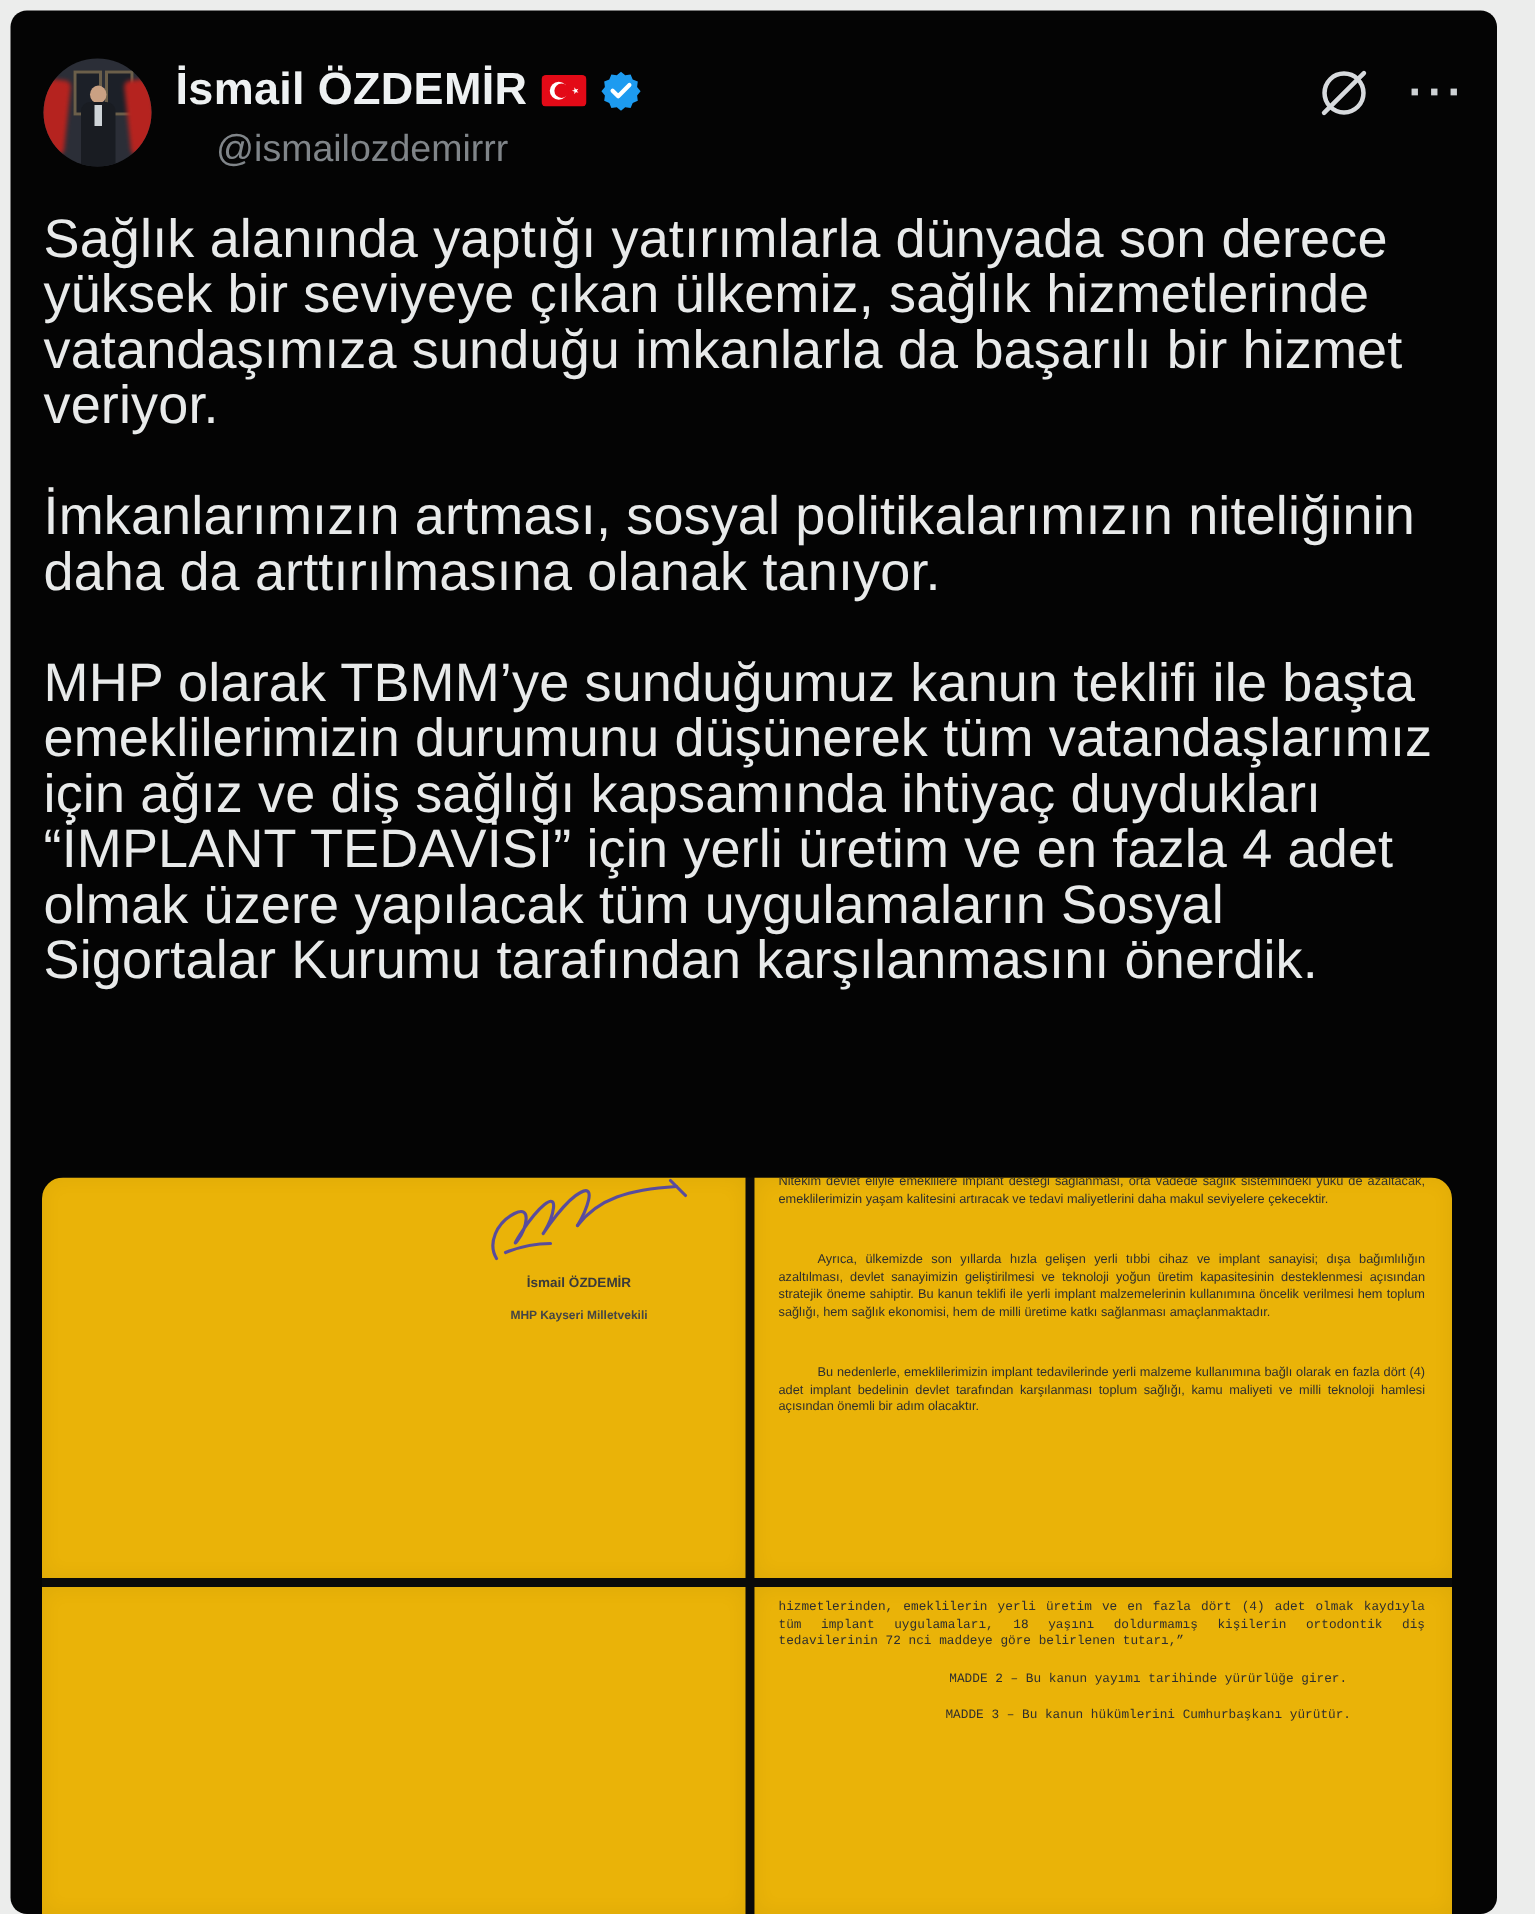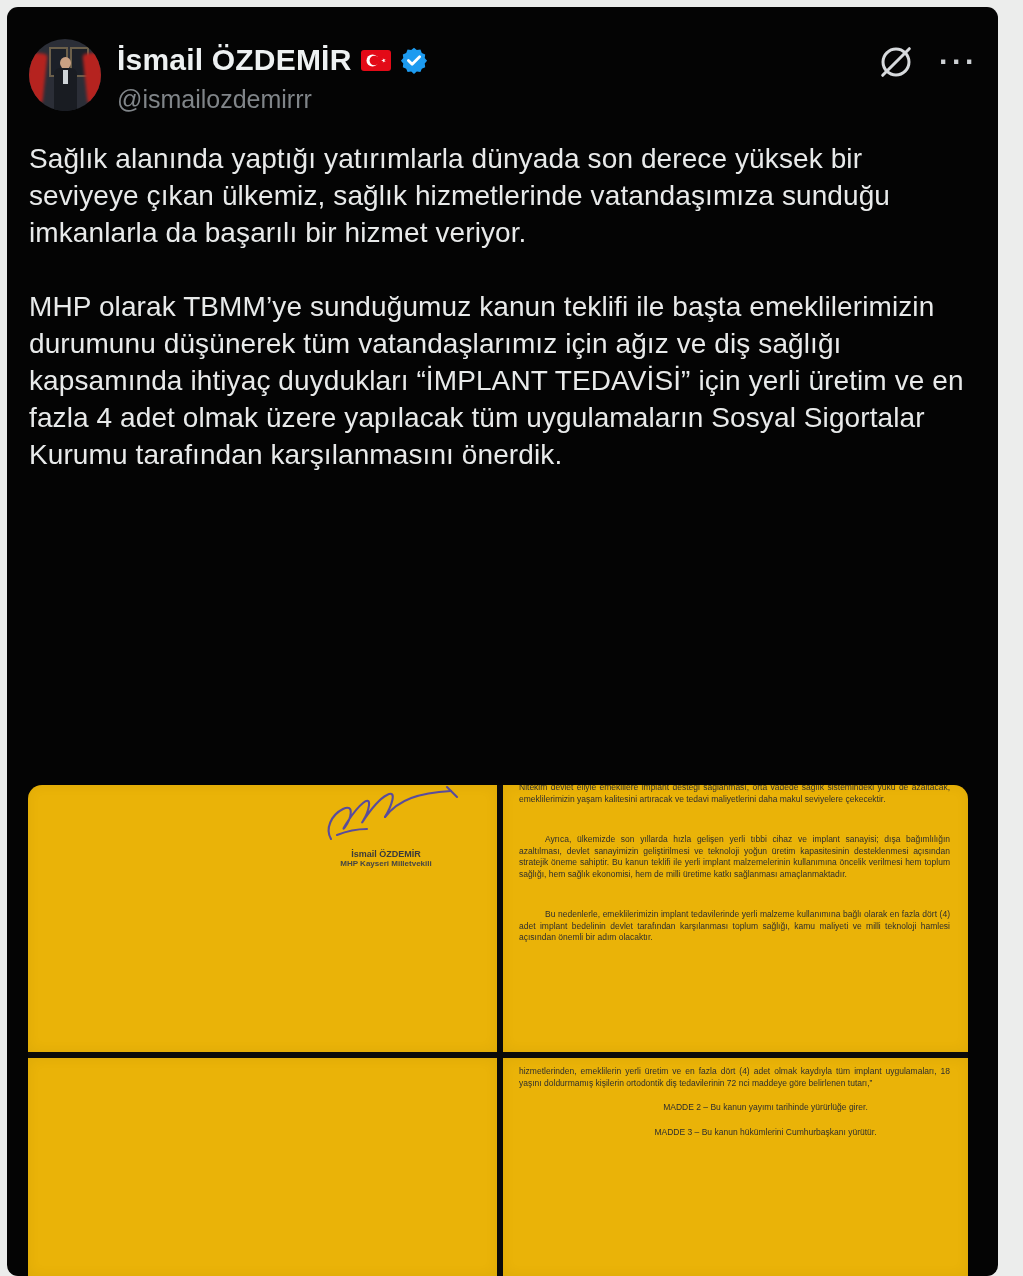--- a/index.html
+++ b/index.html
@@ -12,46 +12,46 @@
   .avatar .bgpic1,.avatar .bgpic2{position:absolute;top:8px;width:15px;height:26px;background:#1c2028;border:2px solid #6b5f4a;}
   .avatar .bgpic1{left:20px}.avatar .bgpic2{left:41px}
   .avatar .flagL,.avatar .flagR{position:absolute;top:14px;width:18px;height:50px;background:#b5231f;border-radius:4px;filter:blur(1.5px);}
   .avatar .flagL{left:-2px;transform:rotate(6deg)}.avatar .flagR{right:-2px;transform:rotate(-6deg)}
   .avatar .head{position:absolute;left:31px;top:18px;width:11px;height:12px;border-radius:50%;background:#caa183;}
   .avatar .body{position:absolute;left:25px;top:29px;width:23px;height:43px;border-radius:6px 6px 0 0;background:#191c22;}
   .avatar .shirt{position:absolute;left:34px;top:31px;width:5px;height:14px;background:#cfd4d8;}
   .whois{margin-left:16px;padding-top:4px;min-width:0;}
   .name-row{display:flex;align-items:center;gap:9px;}
   .name{color:#eef1f2;font-size:30px;font-weight:bold;letter-spacing:.2px;cursor:pointer;}
-  .handle{color:#808589;font-size:25px;margin-top:8px;cursor:pointer;}
+  .handle{color:#808589;font-size:25px;margin-top:8px;cursor:pointer;margin-left:27px;}
   .head-actions{position:absolute;right:20px;top:36px;display:flex;align-items:center;gap:24px;}
   .iconbtn{background:none;border:none;padding:0;cursor:pointer;display:flex;align-items:center;}
   .more-dots{color:#cdd1d4;font-size:30px;letter-spacing:3px;line-height:20px;font-weight:bold;}
 
   
-  .tweet-text{padding:0 20px 0 22px;margin-top:26px;color:#e8eaea;font-size:28px;line-height:37px;letter-spacing:.1px;}
+  .tweet-text{padding:0 20px 0 22px;margin-top:26px;color:#e8eaea;font-size:36px;line-height:37px;letter-spacing:.1px;}
   .tweet-text p{margin:0 0 37px 0;}
 
   
   .media{position:absolute;left:21px;top:778px;width:940px;bottom:0;background:#0a0a0a;
     border-radius:14px 14px 0 0;overflow:hidden;display:grid;
     grid-template-columns:469px 6px 465px;grid-template-rows:267px 6px auto;cursor:pointer;}
   .page{background:#eab308;position:relative;overflow:hidden;box-shadow:inset 0 0 14px rgba(0,0,0,.06);}
   .gap{background:#0a0a0a;}
 
   .sig-block{position:absolute;right:26px;top:0;width:170px;text-align:center;}
   .sig-name{font-size:9px;font-weight:bold;color:#3a3a3a;filter:blur(.4px);margin-top:2px;}
-  .sig-title{font-size:8px;font-weight:bold;color:#454545;filter:blur(.45px);}
+  .sig-title{font-size:8px;font-weight:bold;color:#454545;filter:blur(.45px);margin-top:12px;}
 
   .doctext{font-size:8.5px;line-height:11.5px;color:#2e2e2e;text-align:justify;filter:blur(.45px);}
   .page-tr .doctext{padding:0 18px 0 16px;margin-top:-3px;}
   .page-tr .doctext p{margin:0 0 10px 0;}
   .page-tr .doctext p + p{text-indent:26px;margin-top:29px;}
   .page-br .inner{padding:8px 18px 0 16px;}
-  .page-br p{margin:0;}
+  .page-br p{margin:0;font-family:Liberation Mono, monospace;}
   .madde{margin:13px 0 0 62px !important;text-align:center;}
 </style>
 </head>
 <body>
 
 <div class="frame">
 
   <div class="header">
     <div class="avatar">
       <div class="bgpic1"></div>
@@ -94,20 +94,21 @@
         </span>
       </button>
       <button class="iconbtn">
         <span class="more-dots">···</span>
       </button>
     </div>
   </div>
 
   <div class="tweet-text">
     <p>Sağlık alanında yaptığı yatırımlarla dünyada son derece yüksek bir seviyeye çıkan ülkemiz, sağlık hizmetlerinde vatandaşımıza sunduğu imkanlarla da başarılı bir hizmet veriyor.</p>
+    <p>İmkanlarımızın artması, sosyal politikalarımızın niteliğinin daha da arttırılmasına olanak tanıyor.</p>
     <p>MHP olarak TBMM’ye sunduğumuz kanun teklifi ile başta emeklilerimizin durumunu düşünerek tüm vatandaşlarımız için ağız ve diş sağlığı kapsamında ihtiyaç duydukları “İMPLANT TEDAVİSİ” için yerli üretim ve en fazla 4 adet olmak üzere yapılacak tüm uygulamaların Sosyal Sigortalar Kurumu tarafından karşılanmasını önerdik.</p>
   </div>
 
   <div class="media">
 
     <div class="page page-tl">
       <div class="sig-block">
         <svg width="170" height="58" viewBox="0 0 170 58">
           <g fill="none" stroke="#4a41ad" stroke-width="2.1" stroke-linecap="round" opacity="0.9">
             <path d="M30,54 C24,44 30,30 42,24 C54,18 50,34 44,42 C38,50 52,26 62,18 C72,10 68,26 62,36 C57,44 74,16 86,10 C97,4 90,22 84,32"></path>

